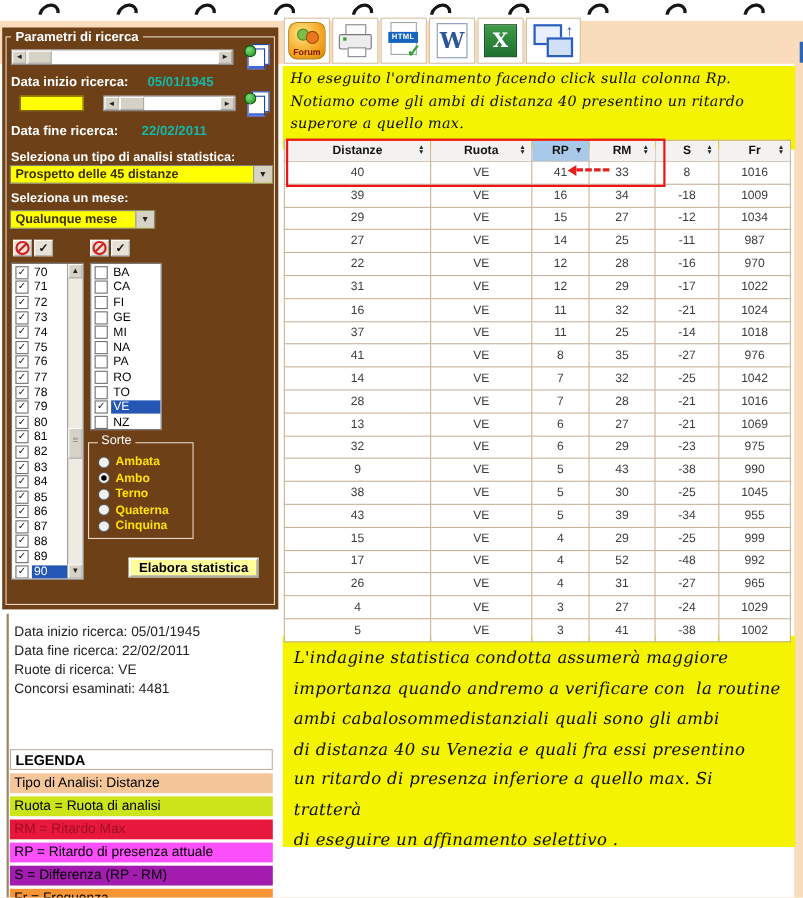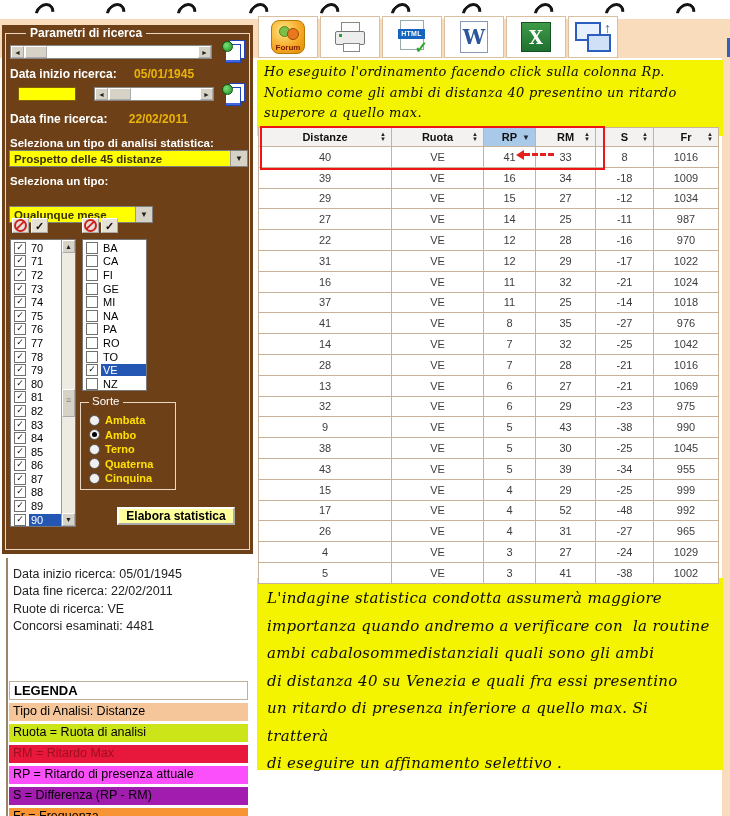--- a/index.html
+++ b/index.html
@@ -13,21 +13,21 @@
   .spiral{width:11px;height:15px;border:3px solid #161616;border-radius:50%;
     border-bottom-color:transparent;border-right-color:transparent;
     transform:rotate(50deg);margin-top:2px;}
   .peach-band{left:0;top:19px;width:730px;height:39px;background:#F8DCBC;}
   .white-page{left:0;top:58px;width:722px;height:758px;background:#FFFFFF;}
   .blue-sliver{left:727px;top:38px;width:3px;height:19px;background:#2E63B8;}
   .margin-line{left:6px;top:558px;width:2px;height:258px;background:#9C8568;}
 
   
   .toolbar{left:258px;top:16px;display:flex;gap:2px;}
-  .tb-btn{width:60px;height:42px;background:#FFFFFF;border:1px solid #D8C0A0;
+  .tb-btn{width:42px;height:42px;background:#FFFFFF;border:1px solid #D8C0A0;
     box-sizing:border-box;display:flex;align-items:center;justify-content:center;position:relative;}
   .tb-btn.wide{width:50px;}
   .icon-forum{width:34px;height:34px;border-radius:8px;position:relative;
     background:radial-gradient(circle at 35% 30%,#FFE680,#F5A623 60%,#D98C00);
     border:1px solid #B97800;box-sizing:border-box;}
   .icon-forum .head1{position:absolute;left:7px;top:5px;width:9px;height:9px;border-radius:50%;background:#7DBE4A;border:1px solid #4E8A20;}
   .icon-forum .head2{position:absolute;left:15px;top:7px;width:10px;height:10px;border-radius:50%;background:#E87820;border:1px solid #A34C00;}
   .icon-forum .flabel{position:absolute;left:0;right:0;bottom:1px;text-align:center;
     font-size:8px;font-weight:bold;color:#7E1800;}
   .icon-printer{width:30px;height:30px;position:relative;}
@@ -47,35 +47,35 @@
     display:flex;align-items:center;justify-content:center;}
   .icon-excel .x{font-size:18px;font-weight:bold;color:#FFF;font-family:"DejaVu Serif",serif;}
   .icon-tables{width:36px;height:34px;position:relative;}
   .icon-tables .t1{position:absolute;left:0;top:2px;width:22px;height:15px;background:#E8F0FF;border:2px solid #2B5EBF;}
   .icon-tables .t2{position:absolute;left:12px;top:14px;width:20px;height:14px;background:#CFE0F7;border:2px solid #2B5EBF;}
   .icon-tables .up{position:absolute;right:0;top:0;color:#2B5EBF;font-size:14px;font-weight:bold;}
 
   
   .panel{left:2px;top:25px;width:251px;height:529px;background:#6E4017;color:#FFF;}
   .gb-border{position:absolute;left:3px;top:8px;right:3px;bottom:4px;border:1px solid #E8D8C4;}
-  .gb-label{position:absolute;left:24px;top:1px;background:#6E4017;padding:0 4px;
+  .gb-label{position:absolute;left:8px;top:1px;background:#6E4017;padding:0 4px;
     font-size:12px;font-weight:bold;color:#FFF;white-space:nowrap;}
   .hscroll{position:absolute;height:14px;display:flex;background:#FFF;border:1px solid #888;box-sizing:border-box;}
   .sb-btn{width:13px;height:100%;background:#D6D2C6;border:1px outset #FFF;box-sizing:border-box;
     font-size:7px;line-height:11px;text-align:center;color:#222;flex:0 0 auto;}
   .sb-track{flex:1;position:relative;background:#FFF;}
   .sb-thumb{position:absolute;left:1px;top:0;width:22px;height:100%;background:#D6D2C6;border:1px outset #FFF;box-sizing:border-box;}
   .doc-icon{position:absolute;width:26px;height:24px;}
   .doc-icon .d1{position:absolute;left:8px;top:0;width:14px;height:17px;background:#FFF;border:1px solid #2244BB;}
   .doc-icon .d2{position:absolute;left:4px;top:4px;width:14px;height:17px;background:#FFF;border:1px solid #2244BB;
     box-shadow:inset 0 -2px 0 #4466DD;}
   .doc-icon .globe{position:absolute;left:1px;top:1px;width:9px;height:9px;border-radius:50%;
     background:radial-gradient(circle at 35% 35%,#7CE07C,#1E8E1E);border:1px solid #0A5A0A;}
   .plabel{position:absolute;font-size:12px;font-weight:bold;color:#FFF;white-space:nowrap;}
-  .pvalue{color:#eab308;}
+  .pvalue{color:#14b8a6;}
   .yellow-input{position:absolute;background:#FFFF00;border:1px solid #806000;box-sizing:border-box;}
   .combo{position:absolute;height:17px;background:#FFFF00;border:1px solid #808080;box-sizing:border-box;
     display:flex;align-items:center;}
   .combo .cval{flex:1;font-size:11.5px;font-weight:bold;color:#3A3000;padding-left:4px;white-space:nowrap;overflow:hidden;}
   .combo .cbtn{width:16px;height:100%;background:#D6D2C6;border-left:1px solid #999;
     font-size:8px;text-align:center;line-height:15px;color:#222;}
   .fbtn{position:absolute;width:17px;height:15px;background:#E6E2D6;border:1px outset #FFF;box-sizing:border-box;
     display:flex;align-items:center;justify-content:center;}
   .no-glyph{width:9px;height:9px;border:2px solid #D02020;border-radius:50%;position:relative;}
   .no-glyph::after{content:"";position:absolute;left:-1px;top:3px;width:11px;height:2px;background:#D02020;transform:rotate(-45deg);}
@@ -237,22 +237,22 @@
     <span>Data fine ricerca:</span>
     <span class="pvalue" style="margin-left:18px;">22/02/2011</span>
   </div>
 
   <div class="plabel" style="left:8px;top:112px;font-size:11.5px;">Seleziona un tipo di analisi statistica:</div>
   <div class="combo" style="left:7px;top:125px;width:239px;">
     <span class="cval">Prospetto delle 45 distanze</span>
     <span class="cbtn">▼</span>
   </div>
 
-  <div class="plabel" style="left:8px;top:150px;font-size:11.5px;">Seleziona un tipo:</div>
-  <div class="combo" style="left:7px;top:181px;width:144px;">
+  <div class="plabel" style="left:8px;top:150px;font-size:11.5px;">Seleziona un mese:</div>
+  <div class="combo" style="left:7px;top:166px;width:132px;">
     <span class="cval">Qualunque mese</span>
     <span class="cbtn">▼</span>
   </div>
 
   <div class="fbtn" style="left:10px;top:193px;">
       <span class="no-glyph"></span>
     </div>
   <div class="fbtn" style="left:29px;top:193px;">
       <span class="chk-glyph">✓</span>
     </div>

